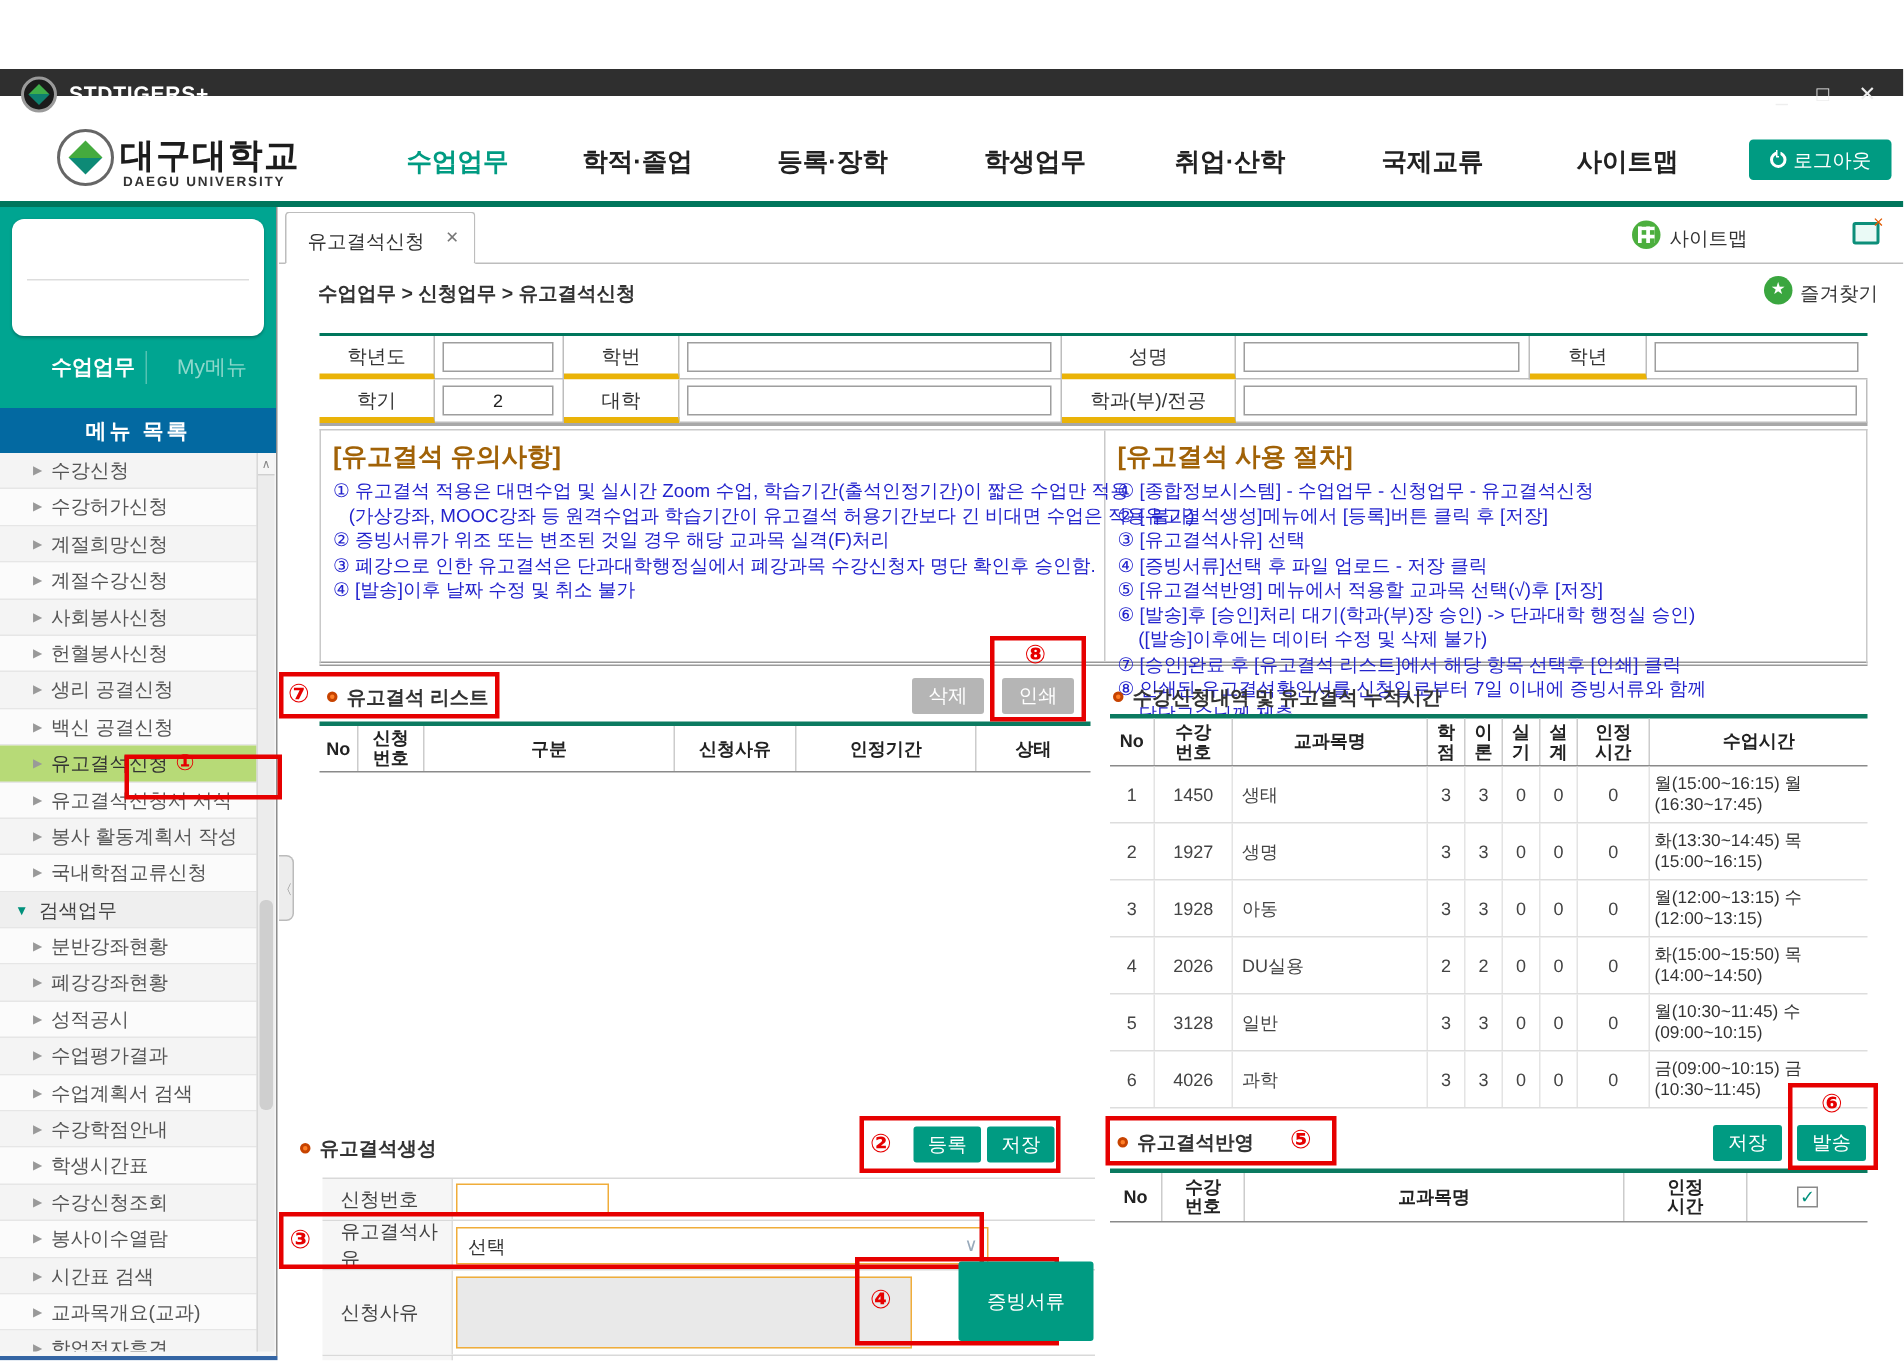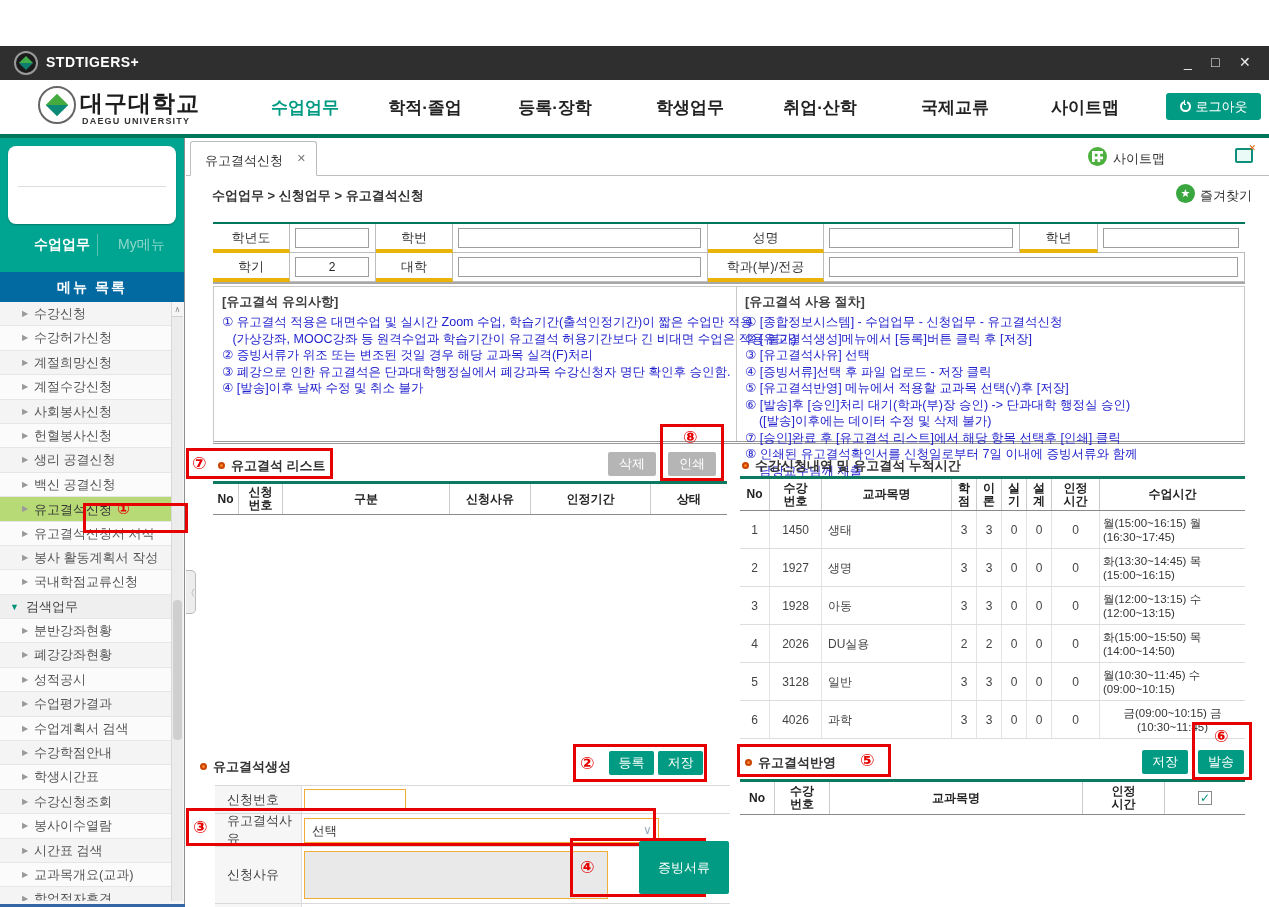--- a/index.html
+++ b/index.html
@@ -2,21 +2,21 @@
 <html><head>
 <meta charset="utf-8">
 <style>
 * { margin:0; padding:0; box-sizing:border-box; }
 html,body { width:1269px; height:907px; overflow:hidden; background:#fff;
   font-family:"Liberation Sans","DejaVu Sans",sans-serif; }
 #app { position:relative; width:1269px; height:907px; background:#fff; overflow:hidden; }
 .abs { position:absolute; }
 
 
-.titlebar { position:absolute; left:0; top:46px; width:1269px; height:34px; background:#2f2f2f; }
+.titlebar { position:absolute; left:0; top:46px; width:1269px; height:18px; background:#2f2f2f; }
 .tb-logo { position:absolute; left:14px; top:5px; width:24px; height:24px; border-radius:50%;
   background:#1b1b1b; border:2px solid #9a9a9a; }
 .tb-logo .dia { position:absolute; left:5px; top:5px; width:10px; height:10px;
   background:linear-gradient(135deg,#3fae49 50%,#0e7f6e 50%); transform:rotate(45deg); }
 .tb-title { position:absolute; left:46px; top:8px; color:#fff; font-size:14px; font-weight:bold; letter-spacing:.5px; }
 .win-btn { position:absolute; top:9px; color:#eee; font-size:14px; line-height:14px; cursor:default; }
 
 
 .header { position:absolute; left:0; top:80px; width:1269px; height:54px; background:#fff; }
 .uni-logo { position:absolute; left:38px; top:6px; width:38px; height:38px; border-radius:50%;
@@ -103,21 +103,21 @@
 .sf-cell input { position:absolute; left:5px; top:4px; height:20px; width:calc(100% - 11px);
   border:1px solid #9e9e9e; font-size:12px; text-align:center; color:#222; background:#fff; }
 .span3 { grid-column:6 / 9; }
 
 
 .notices { position:absolute; left:213px; top:286px; width:1032px; height:158px;
   border:1px solid #c9c9c9; border-bottom:3px double #9a9a9a; }
 .np { position:absolute; top:0; height:100%; padding:6px 8px; }
 .np.left { left:0; width:523px; border-right:1px solid #c9c9c9; }
 .np.right { left:523px; width:507px; }
-.np .nt { font-size:13px; font-weight:bold; color:#404040; margin-bottom:3px; }
+.np .nt { font-size:17px; font-weight:bold; color:#a16207; margin-bottom:3px; }
 .np .nl { font-size:12.5px; color:#2323cd; line-height:16.5px; white-space:pre; }
 
 
 .bullet { display:inline-block; width:7px; height:7px; border-radius:50%; background:#ff7f27;
   border:2px solid #c74300; vertical-align:1px; margin-right:6px; }
 .sec-title { font-size:13px; font-weight:bold; color:#333; white-space:nowrap; }
 .btn { position:absolute; height:24px; background:#009b82; color:#fff; font-size:13px;
   text-align:center; line-height:24px; border-radius:2px; cursor:pointer; }
 .btn.dis { background:#b5b5b5; cursor:default; }
 .redbox { position:absolute; border:3px solid #e60000; z-index:40; pointer-events:none; }
@@ -394,21 +394,21 @@
     </div>
     <div class="grow" style="height:38px;">
       <div class="rc" style="width:30px;">6</div>
         <div class="rc" style="width:52px;">4026</div>
       <div class="rc" style="width:130px; justify-content:flex-start; padding-left:6px;">과학</div>
       <div class="rc" style="width:25px;">3</div>
         <div class="rc" style="width:25px;">3</div>
       <div class="rc" style="width:25px;">0</div>
         <div class="rc" style="width:25px;">0</div>
       <div class="rc" style="width:48px;">0</div>
-        <div class="rc time" style="width:145px;text-align:center;">금(09:00~10:15) 금(10:30~11:45)</div>
+        <div class="rc time" style="width:145px;">금(09:00~10:15) 금(10:30~11:45)</div>
     </div>
   </div>
 
   <div class="abs" style="left:200px; top:757px;">
     <span class="bullet"></span><span class="sec-title">유고결석생성</span>
   </div>
   <div class="redbox" style="left:573px; top:744px; width:134px; height:38px;"></div>
   <span class="rnum" style="left:580px; top:753px;">②</span>
   <div class="btn" style="left:609px; top:751px; width:45px;">등록</div>
   <div class="btn" style="left:658px; top:751px; width:45px;">저장</div>

